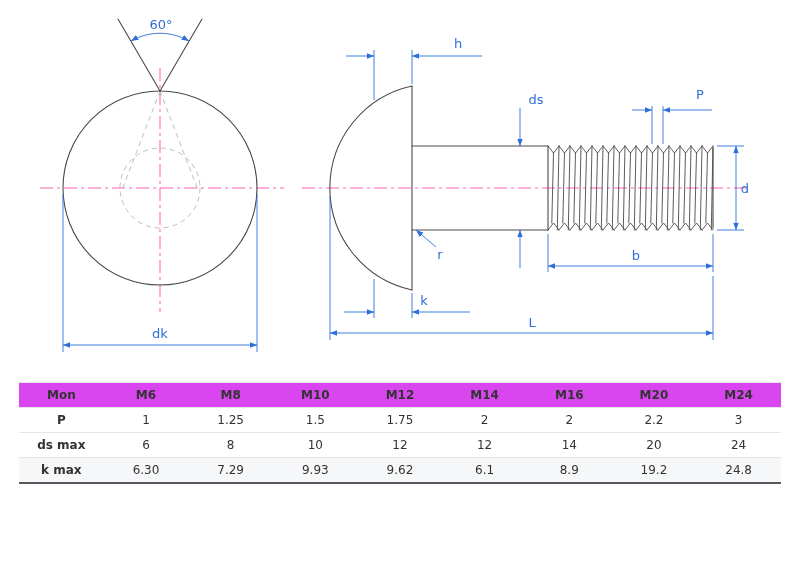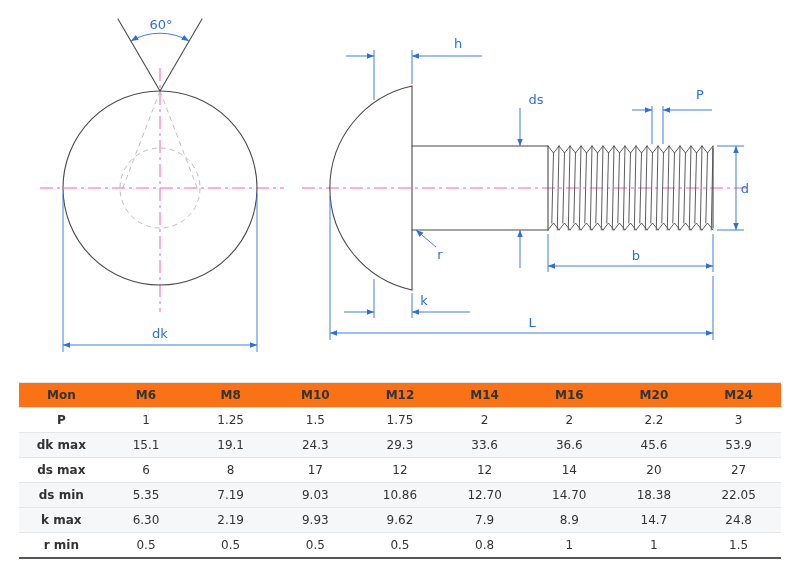--- a/index.html
+++ b/index.html
@@ -1,21 +1,21 @@
 <!DOCTYPE html>
 <html><head>
 <meta charset="utf-8">
 <style>
   html,body{margin:0;padding:0;background:#ffffff;width:800px;height:588px;overflow:hidden;}
   body{font-family:"DejaVu Sans", sans-serif;}
   #drawing{display:block;}
   .dim-text{font-size:13px;font-family:"DejaVu Sans", sans-serif;}
   #spec-table{width:762px;margin:14px auto 0;border-collapse:collapse;table-layout:fixed;font-size:12px;color:#333;}
   #spec-table th,#spec-table td{text-align:center;padding:5px 3px;border-bottom:1px solid #e4e6e8;font-weight:400;white-space:nowrap;}
-  #spec-table thead th{background:#f97316;font-weight:700;border-top:1px solid #e4e6e8;}
+  #spec-table thead th{background:#d946ef;font-weight:700;border-top:1px solid #e4e6e8;}
   #spec-table tbody th{font-weight:700;}
   #spec-table tbody tr.stripe th,#spec-table tbody tr.stripe td{background:#f6f7f8;}
   #spec-table tbody tr:last-child th,#spec-table tbody tr:last-child td{border-bottom:2px solid #55585c;}
 </style>
 </head>
 <body>
 
 <svg id="drawing" width="800" height="368" viewBox="0 0 800 368" xmlns="http://www.w3.org/2000/svg">
   <defs>
     <marker id="arr" viewBox="0 0 10 10" refX="9" refY="5" markerWidth="9" markerHeight="9" orient="auto-start-reverse">
@@ -163,70 +163,37 @@
           <th>P</th>
           <td>1</td>
           <td>1.25</td>
           <td>1.5</td>
           <td>1.75</td>
           <td>2</td>
           <td>2</td>
           <td>2.2</td>
           <td>3</td>
         </tr>
-        <tr class="stripe">
-          <th>dk max</th>
-          <td>15.1</td>
-          <td>19.1</td>
-          <td>24.3</td>
-          <td>29.3</td>
-          <td>33.6</td>
-          <td>36.6</td>
-          <td>45.6</td>
-          <td>53.9</td>
-        </tr>
         <tr>
           <th>ds max</th>
           <td>6</td>
           <td>8</td>
-          <td>17</td>
+          <td>10</td>
           <td>12</td>
           <td>12</td>
           <td>14</td>
           <td>20</td>
-          <td>27</td>
-        </tr>
-        <tr class="stripe">
-          <th>ds min</th>
-          <td>5.35</td>
-          <td>7.19</td>
-          <td>9.03</td>
-          <td>10.86</td>
-          <td>12.70</td>
-          <td>14.70</td>
-          <td>18.38</td>
-          <td>22.05</td>
+          <td>24</td>
         </tr>
         <tr class="stripe">
           <th>k max</th>
           <td>6.30</td>
-          <td>2.19</td>
+          <td>7.29</td>
           <td>9.93</td>
           <td>9.62</td>
-          <td>7.9</td>
+          <td>6.1</td>
           <td>8.9</td>
-          <td>14.7</td>
+          <td>19.2</td>
           <td>24.8</td>
-        </tr>
-        <tr>
-          <th>r min</th>
-          <td>0.5</td>
-          <td>0.5</td>
-          <td>0.5</td>
-          <td>0.5</td>
-          <td>0.8</td>
-          <td>1</td>
-          <td>1</td>
-          <td>1.5</td>
         </tr>
       </tbody>
   </table>
 </div>
 
 </body></html>

